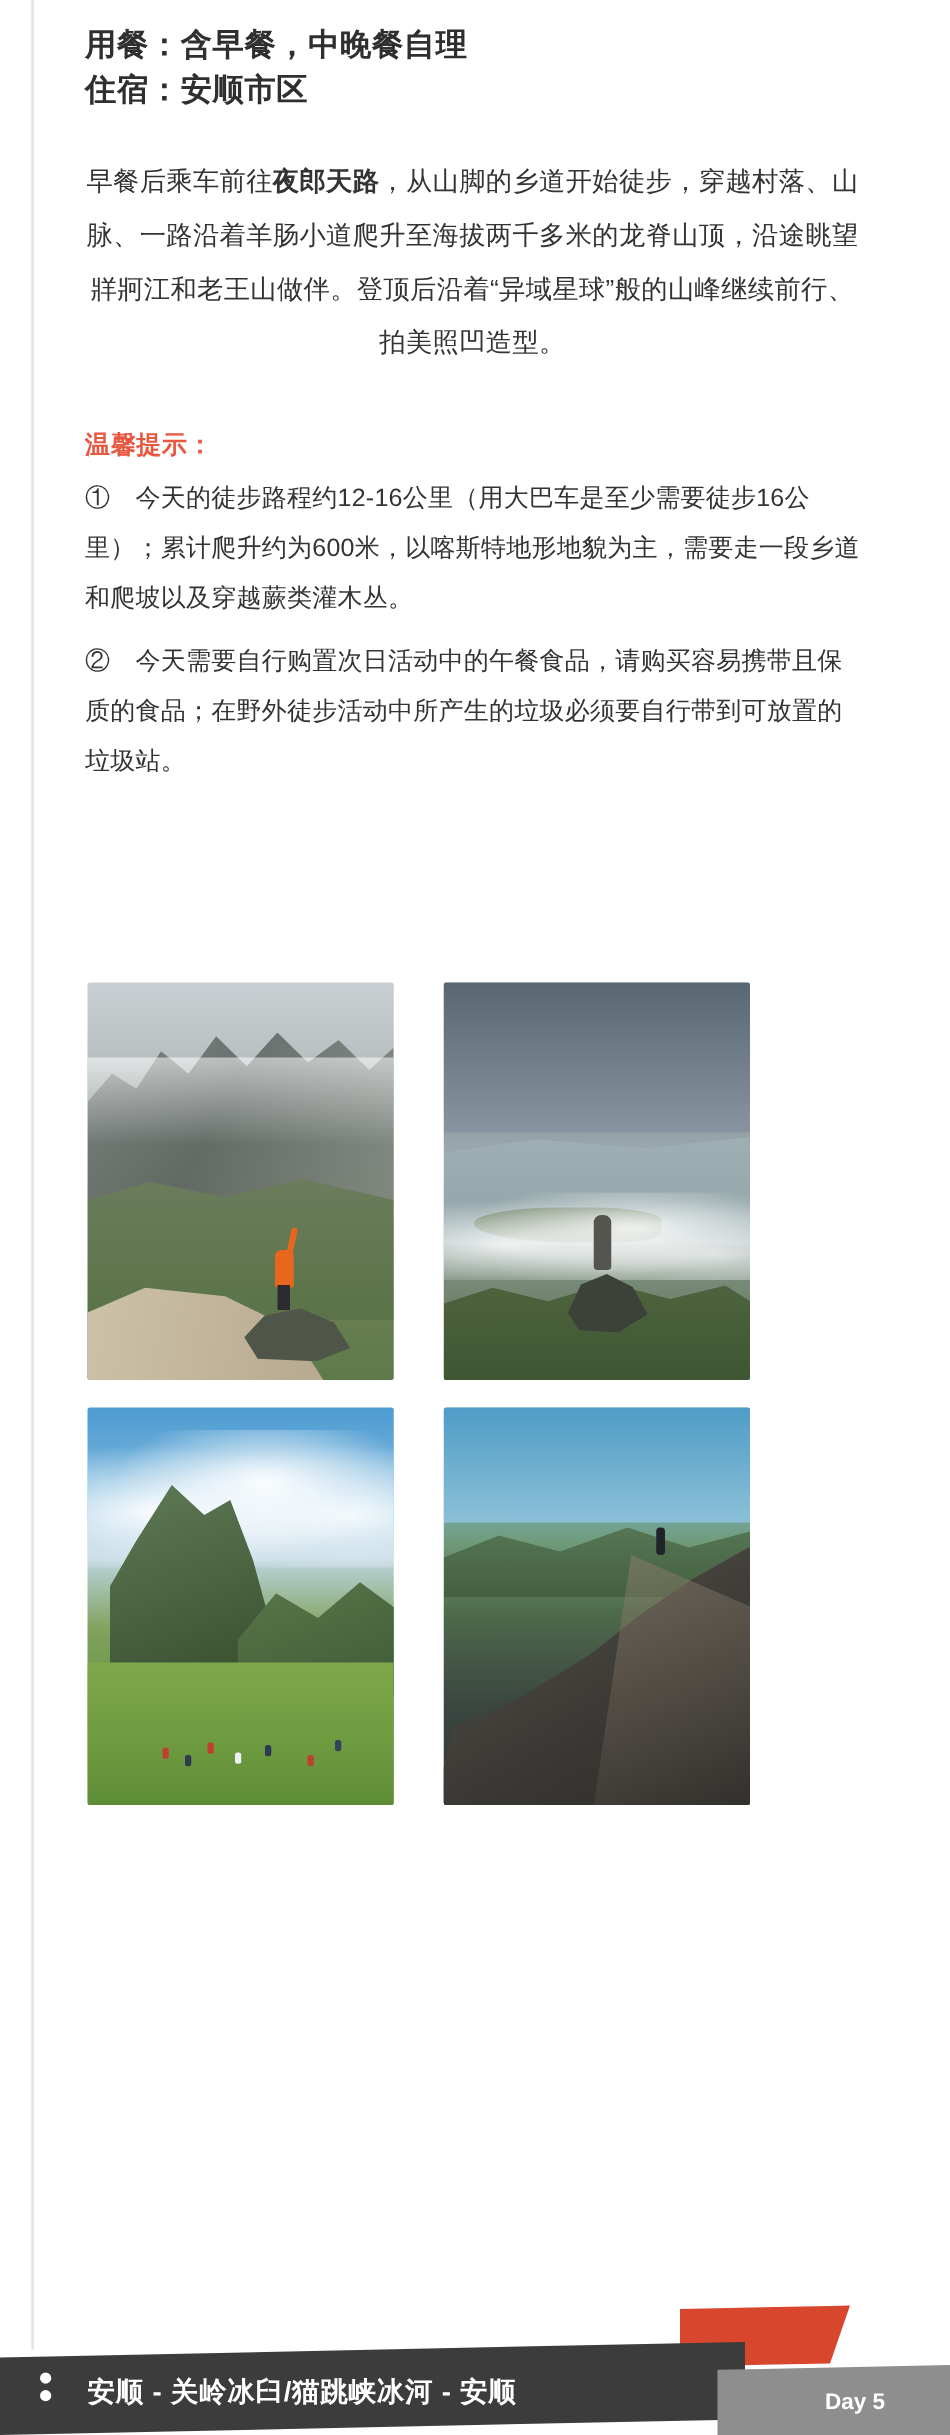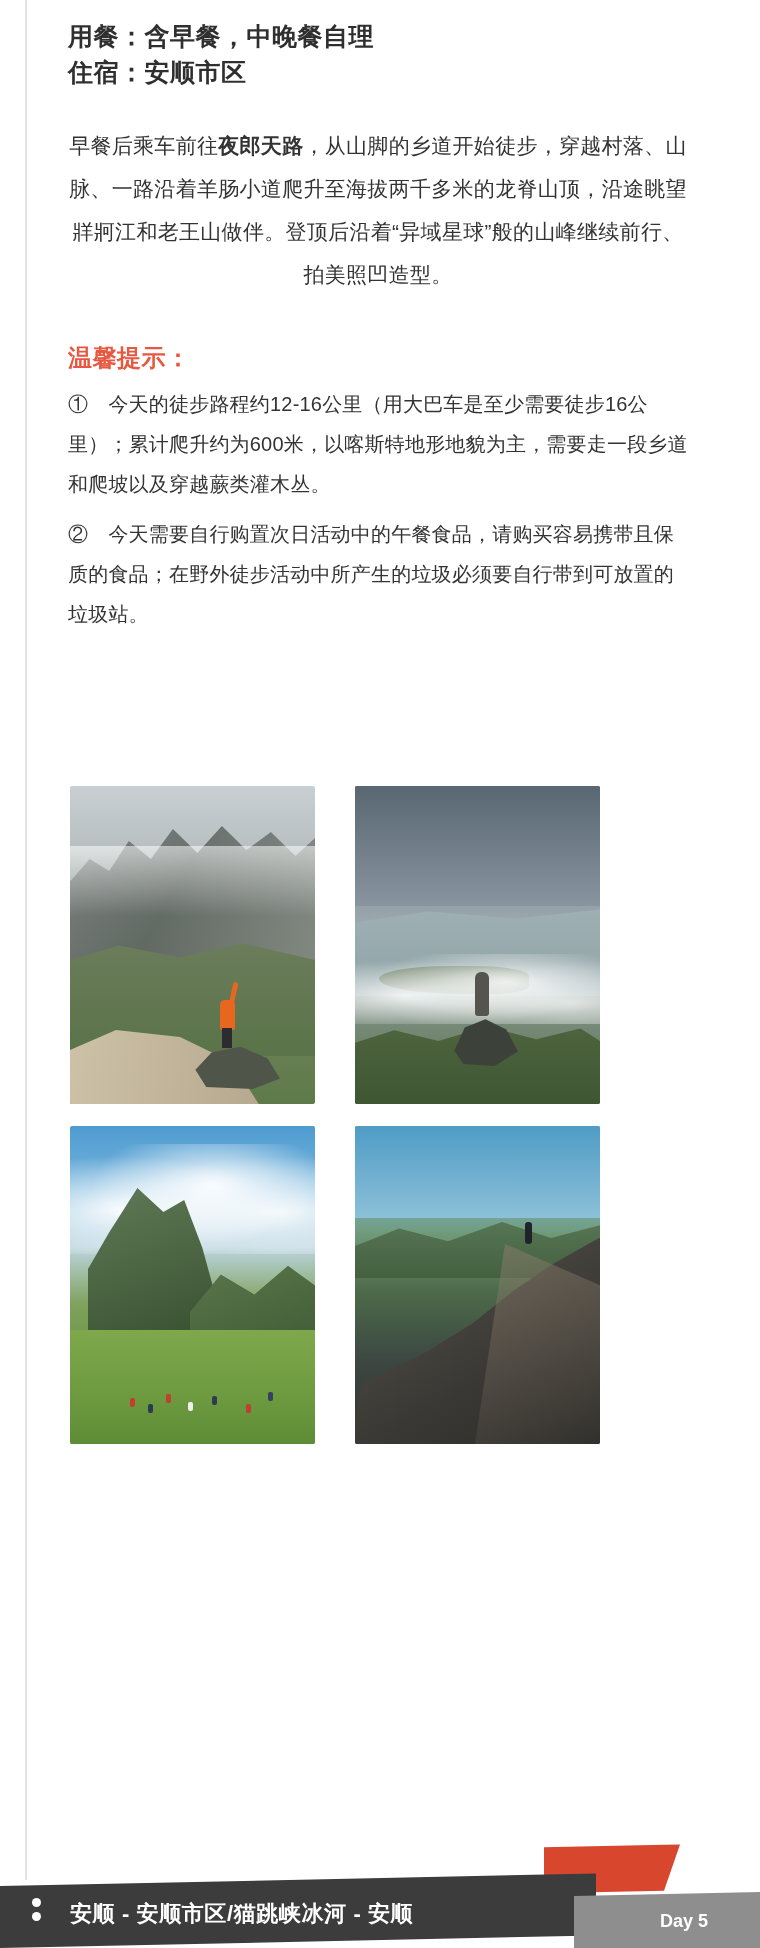--- a/index.html
+++ b/index.html
@@ -52,21 +52,21 @@
     color: #333333;
     margin-top: 34px;
     letter-spacing: 0.3px;
     text-align: center;
   }
   .para b {
     font-weight: bold;
   }
   .tips-title {
     color: #e8573f;
-    font-size: 24px;
+    font-size: 20px;
     font-weight: bold;
     margin-top: 46px;
     letter-spacing: 0.5px;
   }
   .tip {
     font-size: 20px;
     line-height: 40px;
     color: #333333;
     margin-top: 10px;
     letter-spacing: 0.2px;
@@ -379,18 +379,18 @@
 
   </div>
 
   <div class="footer">
     <div class="red-flag"></div>
     <div class="ribbon"></div>
     <div class="dots">
         <i></i>
         <i></i>
       </div>
-    <div class="ribbon-text">安顺 - 安顺市区/猫跳峡冰河 - 安顺</div>
+    <div class="ribbon-text">安顺 - 关岭冰臼/猫跳峡冰河 - 安顺</div>
     <div class="day-tab"></div>
     <div class="day-text">Day 5</div>
   </div>
 
 </div>
 
 </body></html>

